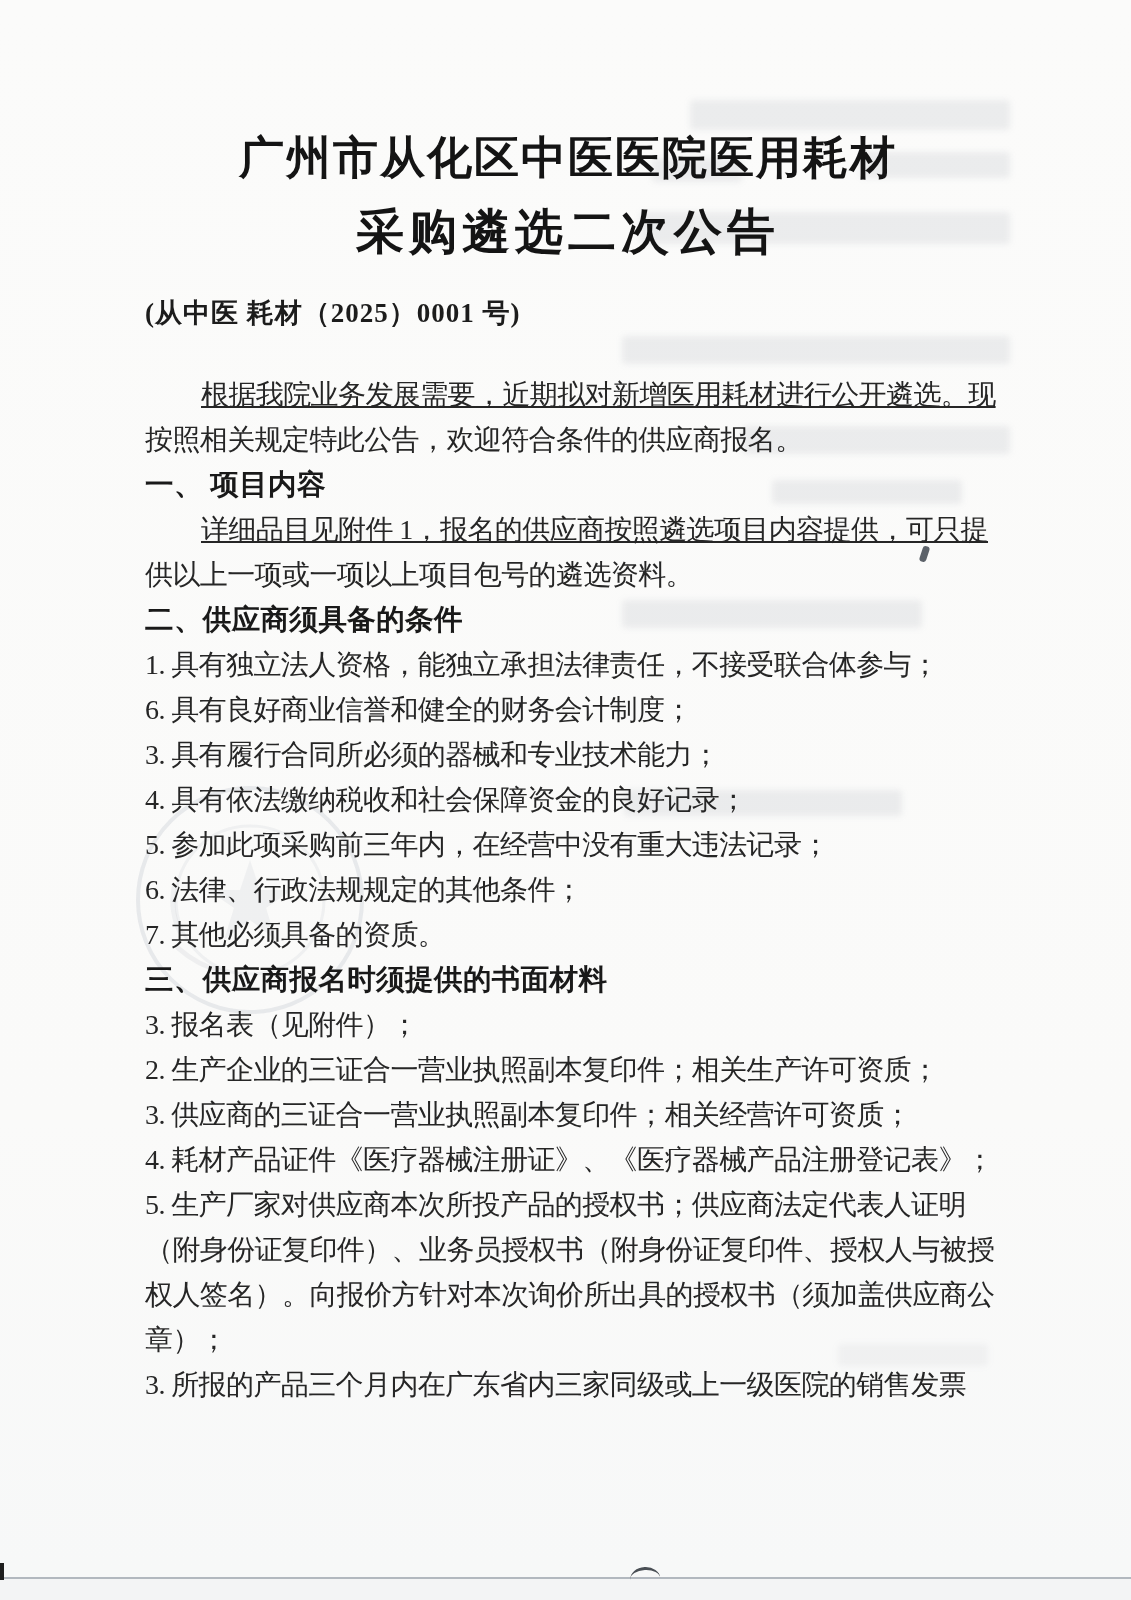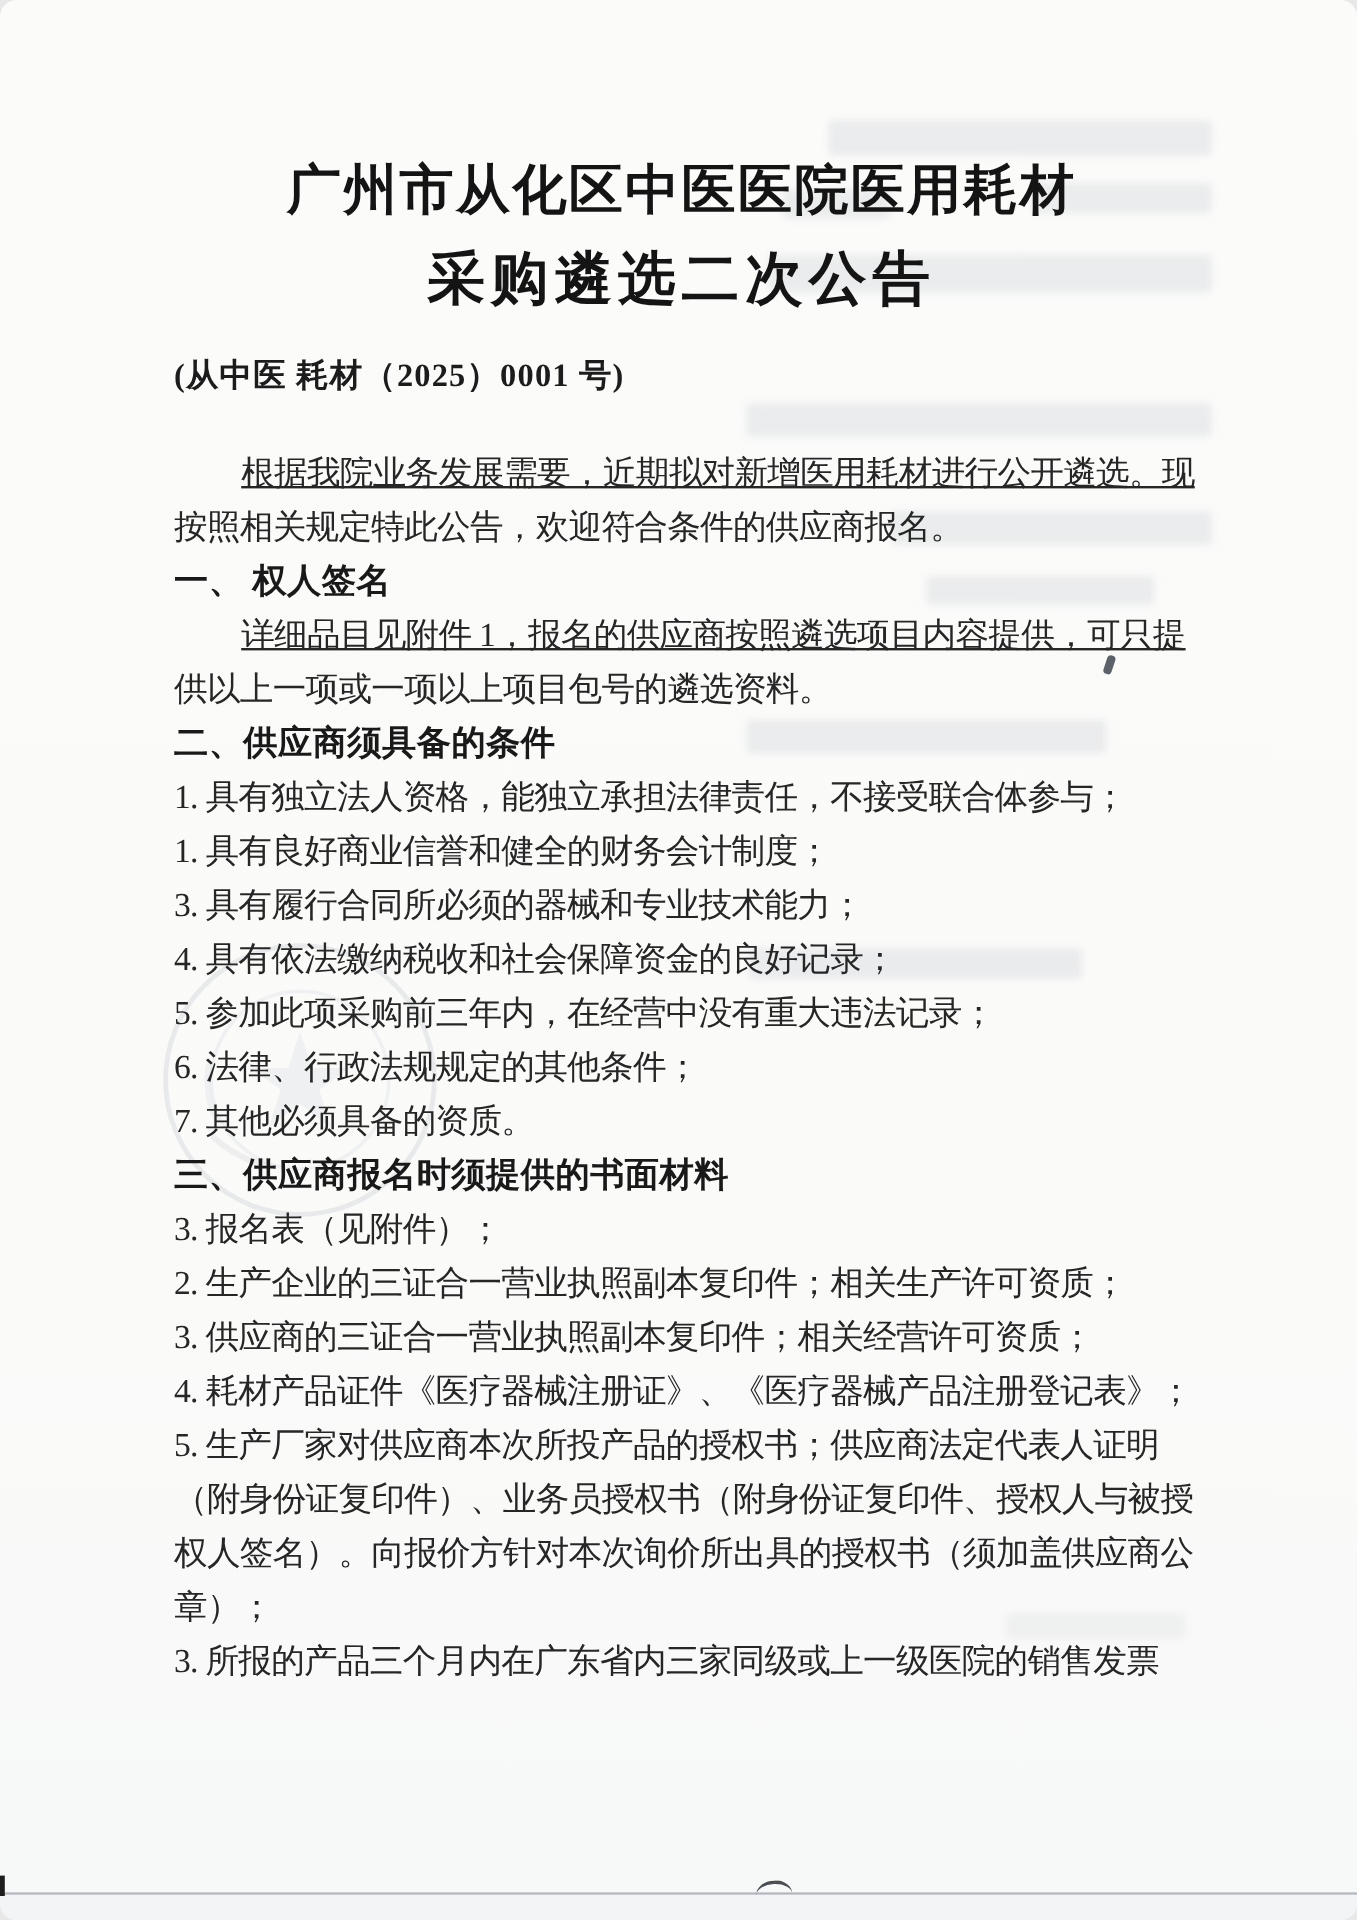--- a/index.html
+++ b/index.html
@@ -4,21 +4,20 @@
 <style>
   html,body{margin:0;padding:0;background:#e8e8e8;}
   .page{
     position:relative;
     width:1131px;height:1600px;
     margin:0 auto;
     background:linear-gradient(180deg,#fbfbfa 0%,#fafaf9 70%,#f7f8f8 98%);
     overflow:hidden;
     font-family:"Liberation Serif","DejaVu Serif",serif;
     color:#242424;
-    border-radius:14px;
   }
   .content{position:absolute;left:145px;top:128px;width:846px;}
   .title{
     font-family:"Liberation Sans","DejaVu Sans",sans-serif;
     font-weight:700;text-align:center;color:#141414;
   }
   .title-1{font-size:45px;letter-spacing:2px;}
   .title-2{font-size:48px;letter-spacing:5px;margin-top:12px;}
   .doc-number{
     margin-top:31px;
@@ -95,27 +94,27 @@
 
   <div class="content">
     <div class="title title-1">广州市从化区中医医院医用耗材</div>
     <div class="title title-2">采购遴选二次公告</div>
     <div class="doc-number">(从中医 耗材（2025）0001 号)</div>
 
     <div class="body-text">
       <div class="line indent">根据我院业务发展需要，近期拟对新增医用耗材进行公开遴选。现</div>
       <div class="line">按照相关规定特此公告，欢迎符合条件的供应商报名。</div>
 
-      <div class="line heading">一、 权人签名</div>
+      <div class="line heading">一、 项目内容</div>
       <div class="line indent">详细品目见附件 1，报名的供应商按照遴选项目内容提供，可只提</div>
       <div class="line">供以上一项或一项以上项目包号的遴选资料。</div>
 
       <div class="line heading">二、供应商须具备的条件</div>
       <div class="line">1. 具有独立法人资格，能独立承担法律责任，不接受联合体参与；</div>
-      <div class="line">1. 具有良好商业信誉和健全的财务会计制度；</div>
+      <div class="line">6. 具有良好商业信誉和健全的财务会计制度；</div>
       <div class="line">3. 具有履行合同所必须的器械和专业技术能力；</div>
       <div class="line">4. 具有依法缴纳税收和社会保障资金的良好记录；</div>
       <div class="line">5. 参加此项采购前三年内，在经营中没有重大违法记录；</div>
       <div class="line">6. 法律、行政法规规定的其他条件；</div>
       <div class="line">7. 其他必须具备的资质。</div>
 
       <div class="line heading">三、供应商报名时须提供的书面材料</div>
       <div class="line">3. 报名表（见附件）；</div>
       <div class="line">2. 生产企业的三证合一营业执照副本复印件；相关生产许可资质；</div>
       <div class="line">3. 供应商的三证合一营业执照副本复印件；相关经营许可资质；</div>

